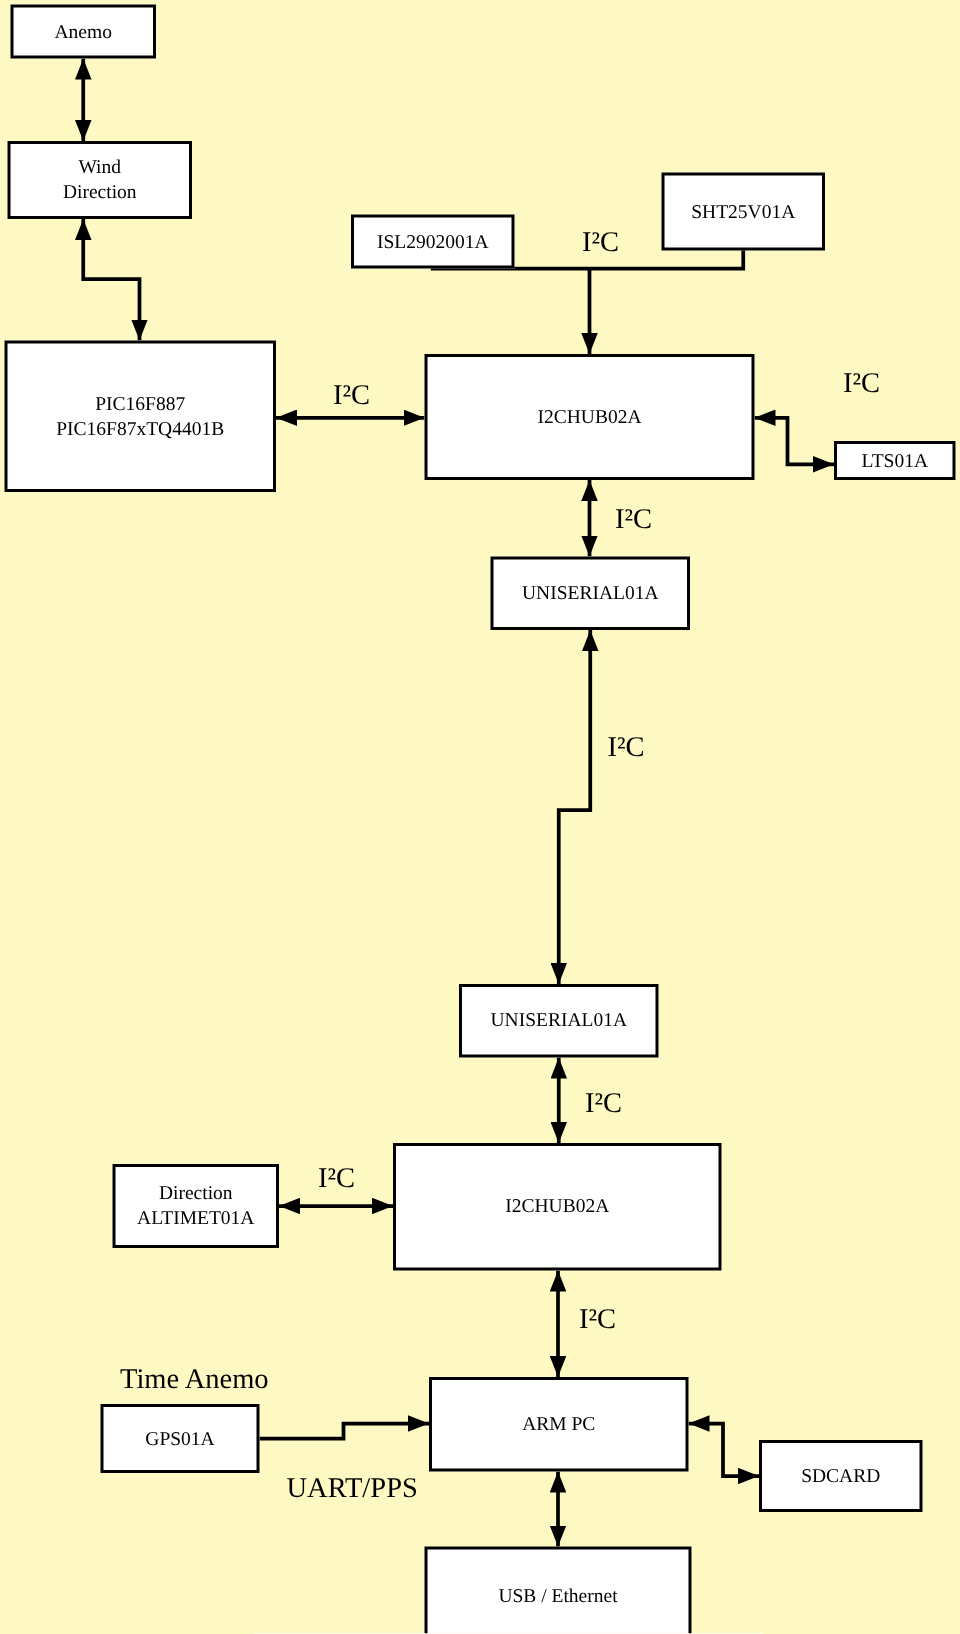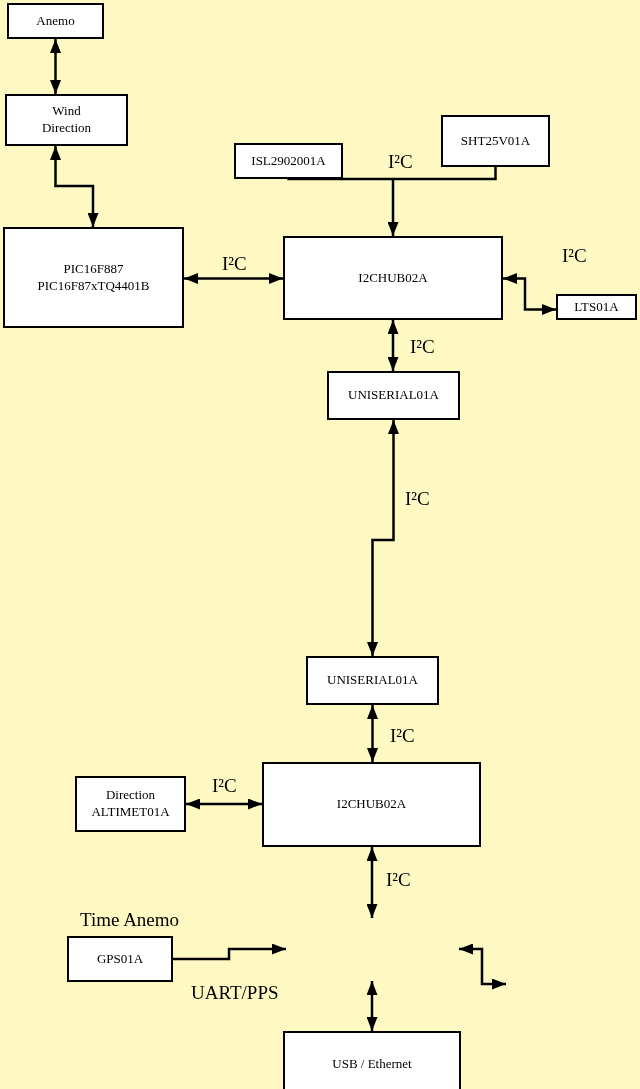--- a/index.html
+++ b/index.html
@@ -117,25 +117,31 @@
 
   <div class="box" style="left:75px; top:776px; width:111px; height:56px;">
     <span>Direction
 ALTIMET01A</span>
   </div>
 
   <div class="box" style="left:262px; top:762px; width:219px; height:85px;">
     <span>I2CHUB02A</span>
   </div>
 
+  <div class="box" style="left:286px; top:918px; width:173px; height:63px;">
+    <span>ARM PC</span>
+  </div>
 
   <div class="box" style="left:67px; top:936px; width:106px; height:46px;">
     <span>GPS01A</span>
   </div>
 
+  <div class="box" style="left:506px; top:960px; width:109px; height:48px;">
+    <span>SDCARD</span>
+  </div>
 
   <div class="box" style="left:283px; top:1031px; width:178px; height:66px;">
     <span>USB / Ethernet</span>
   </div>
 
   <span class="edge-label" style="left:388px; top:152px;">I²C</span>
   <span class="edge-label" style="left:222px; top:254px;">I²C</span>
   <span class="edge-label" style="left:562px; top:246px;">I²C</span>
   <span class="edge-label" style="left:410px; top:337px;">I²C</span>
   <span class="edge-label" style="left:405px; top:489px;">I²C</span>

